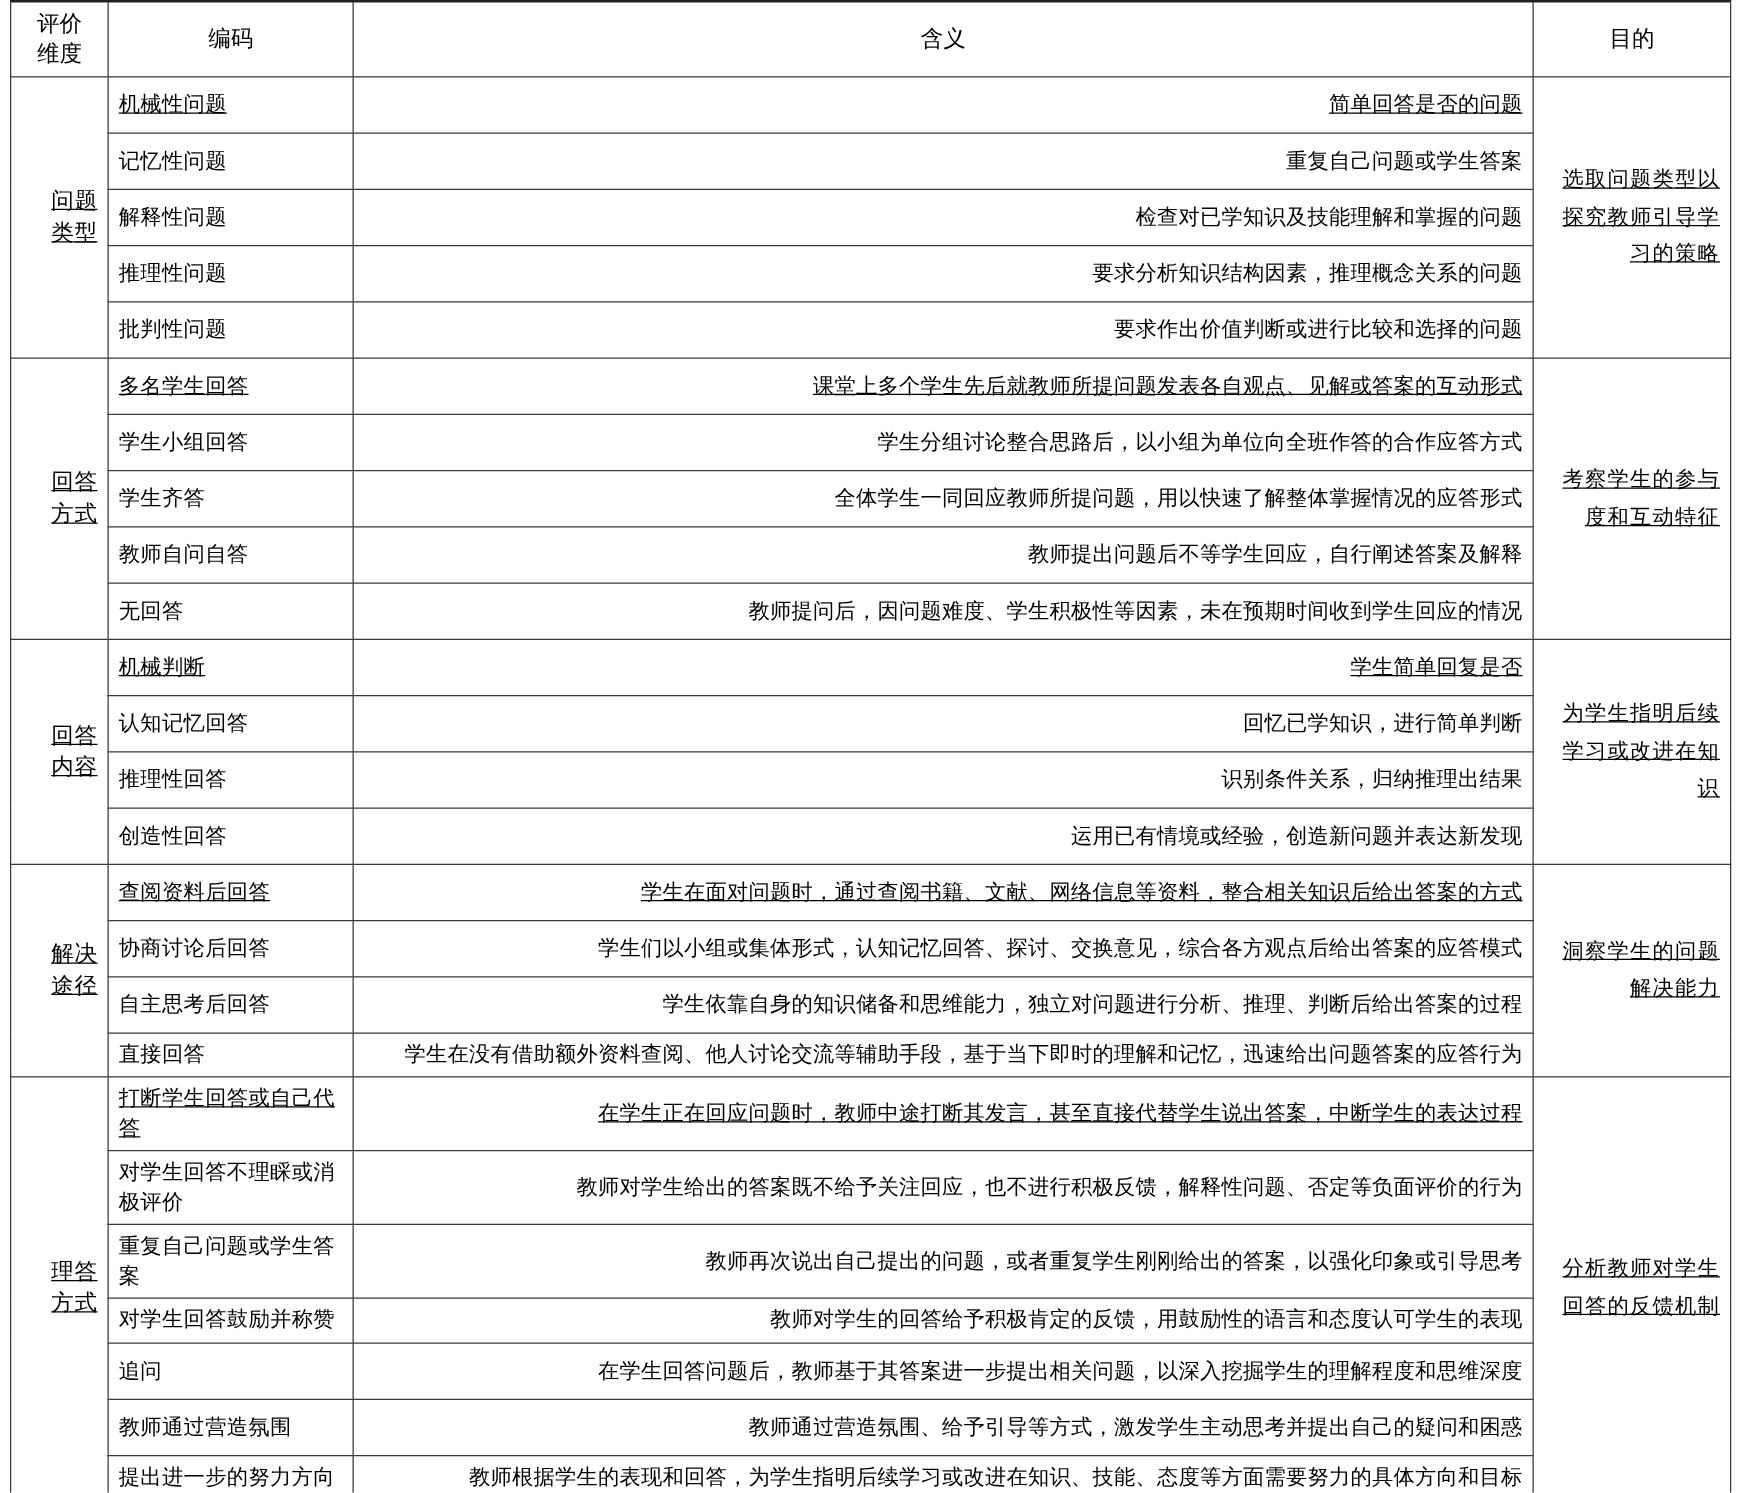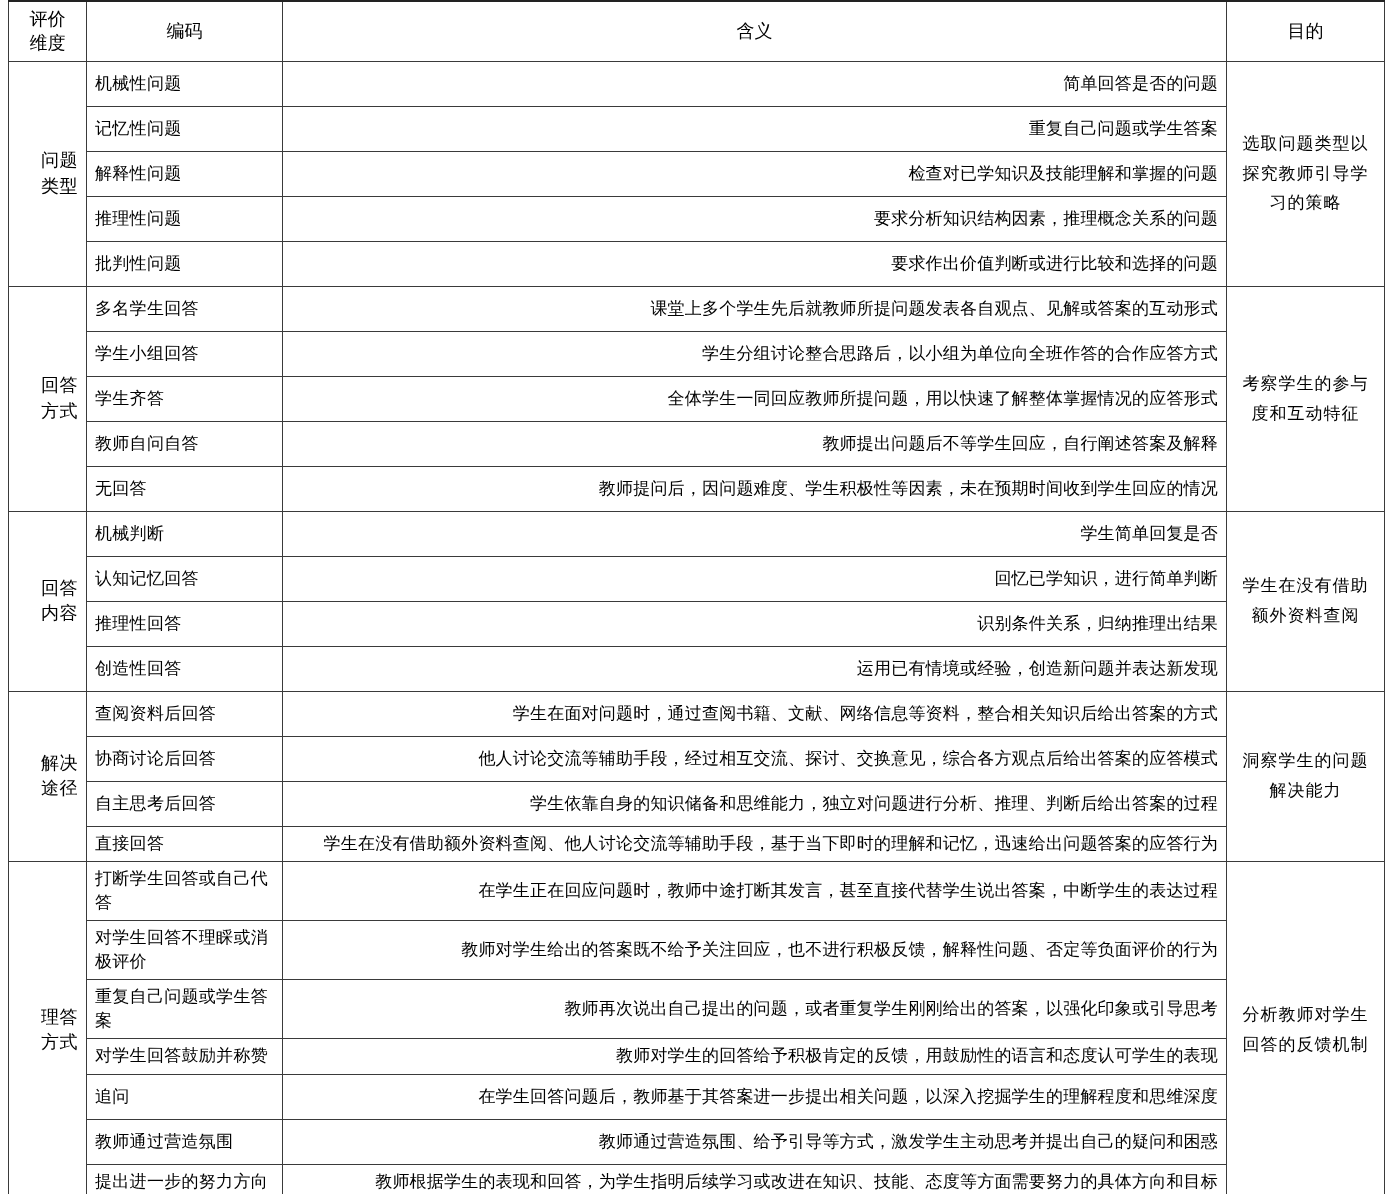--- a/index.html
+++ b/index.html
@@ -61,29 +61,29 @@
     font-size: 17px;
     letter-spacing: 0.3px;
   }
   td.mean-cell {
     text-align: right;
     padding-left: 10px;
     font-size: 17px;
     letter-spacing: 0.2px;
   }
   td.goal-cell {
-    text-align: center;
+    text-align: right;
     padding-left: 10px;
     padding-right: 6px;
     font-size: 17px;
     line-height: 1.75;
     letter-spacing: 1px;
   }
   tr.row-tall td { height: 34px; }
-  .grp-sep td { border-top: 1px solid #3a3a3a; }
+  .grp-sep td { border-top: 1px solid #3a3a3a; text-decoration: underline; }
 </style>
 </head>
 <body>
 
 <div class="sheet">
   <table class="coding-table">
     <colgroup>
       <col class="c-dim">
       <col class="c-code">
       <col class="c-mean">
@@ -154,21 +154,21 @@
         <td class="mean-cell">教师提问后，因问题难度、学生积极性等因素，未在预期时间收到学生回应的情况</td>
       </tr>
 
       <tr class="grp-sep row-tall">
         <td class="dim-cell" rowspan="4">
           <div>回答</div>
           <div>内容</div>
         </td>
         <td class="code-cell">机械判断</td>
         <td class="mean-cell">学生简单回复是否</td>
-        <td class="goal-cell" rowspan="4">学生在没有借助额外资料查阅</td>
+        <td class="goal-cell" rowspan="4">为学生指明后续学习或改进在知识</td>
       </tr>
       <tr class="row-tall">
         <td class="code-cell">认知记忆回答</td>
         <td class="mean-cell">回忆已学知识，进行简单判断</td>
       </tr>
       <tr class="row-tall">
         <td class="code-cell">推理性回答</td>
         <td class="mean-cell">识别条件关系，归纳推理出结果</td>
       </tr>
       <tr class="row-tall">
@@ -180,21 +180,21 @@
         <td class="dim-cell" rowspan="4">
           <div>解决</div>
           <div>途径</div>
         </td>
         <td class="code-cell">查阅资料后回答</td>
         <td class="mean-cell">学生在面对问题时，通过查阅书籍、文献、网络信息等资料，整合相关知识后给出答案的方式</td>
         <td class="goal-cell" rowspan="4">洞察学生的问题解决能力</td>
       </tr>
       <tr class="row-tall">
         <td class="code-cell">协商讨论后回答</td>
-        <td class="mean-cell">他人讨论交流等辅助手段，经过相互交流、探讨、交换意见，综合各方观点后给出答案的应答模式</td>
+        <td class="mean-cell">学生们以小组或集体形式，认知记忆回答、探讨、交换意见，综合各方观点后给出答案的应答模式</td>
       </tr>
       <tr class="row-tall">
         <td class="code-cell">自主思考后回答</td>
         <td class="mean-cell">学生依靠自身的知识储备和思维能力，独立对问题进行分析、推理、判断后给出答案的过程</td>
       </tr>
       <tr>
         <td class="code-cell">直接回答</td>
         <td class="mean-cell">学生在没有借助额外资料查阅、他人讨论交流等辅助手段，基于当下即时的理解和记忆，迅速给出问题答案的应答行为</td>
       </tr>
 

